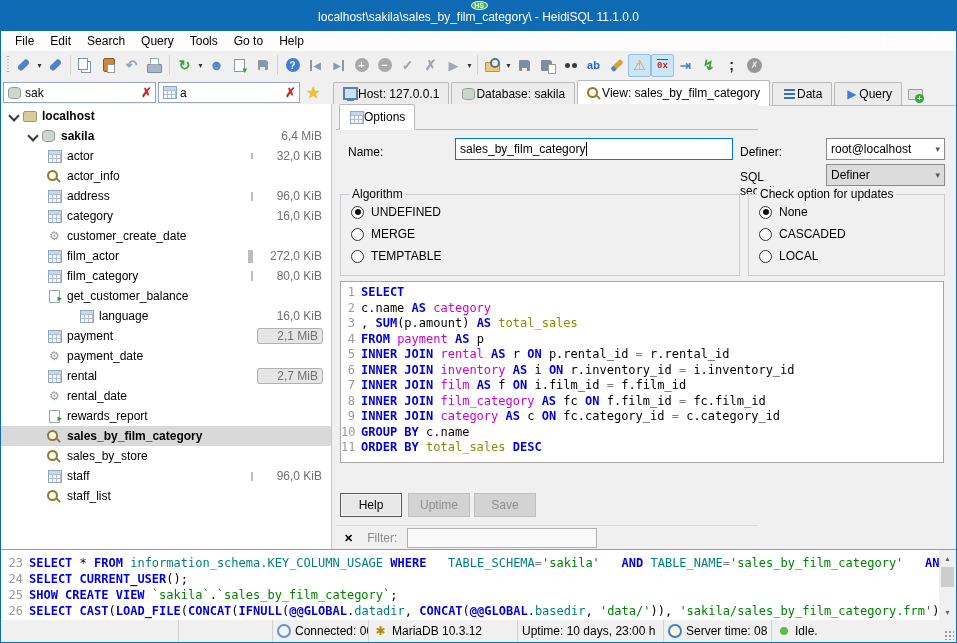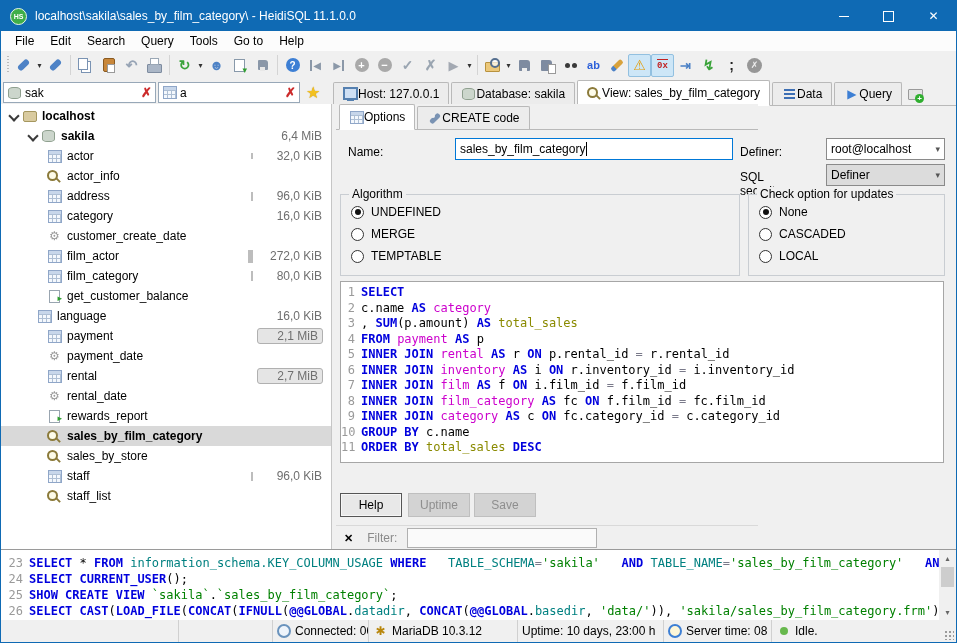--- a/index.html
+++ b/index.html
@@ -2,21 +2,21 @@
 <html><head>
 <meta charset="utf-8">
 <style>
   * { margin:0; padding:0; box-sizing:border-box; }
   html,body { background:#888; }
   body { font-family:"Liberation Sans", sans-serif; font-size:12px; color:#000; }
   .window { position:relative; width:957px; height:643px; background:#f0f0f0;
             border:1px solid #0f6ab4; overflow:hidden; }
 
   
-  .titlebar { height:30px; background:#0f6ab4; display:flex; align-items:center; color:#fff; }
+  .titlebar { height:30px; background:#0f6ab4; display:flex; align-items:center; color:#fff;flex-direction:column; }
   .appicon { width:17px; height:17px; margin:0 8px 0 9px; background:#3fae49; border:1px solid #e8f5e9;
              border-radius:50%; color:#fff; font-size:7px; font-weight:bold;
              display:flex; align-items:center; justify-content:center; }
   .title { font-size:12px; }
   .wbtns { margin-left:auto; display:flex; height:30px; }
   .wbtn { width:45px; height:30px; display:flex; align-items:center; justify-content:center; color:#fff; }
   .wbtn-min::before { content:""; width:10px; border-bottom:1px solid #fff; display:block; }
   .wbtn-max::before { content:""; width:9px; height:9px; border:1px solid #fff; display:block; }
   .wbtn-close::before { content:"✕"; font-size:12px; }
 
@@ -357,21 +357,21 @@
         <div class="trow" style="padding-left: 46px;">
           <span class="ic14 ic-table"></span>
           <span class="tlabel">film_category</span>
           <span class="ttick" style="height: 10px; width: 2px;"></span>
           <span class="tsize">80,0 KiB</span>
         </div>
         <div class="trow" style="padding-left: 46px;">
           <span class="ic14 ic-func"></span>
           <span class="tlabel">get_customer_balance</span>
         </div>
-        <div class="trow" style="padding-left: 36px;">
+        <div class="trow" style="padding-left: 54px; margin-left: 24px;">
           <span class="ic14 ic-table"></span>
           <span class="tlabel">language</span>
           <span class="tsize">16,0 KiB</span>
         </div>
         <div class="trow" style="padding-left: 46px;">
           <span class="ic14 ic-table"></span>
           <span class="tlabel">payment</span>
           <span class="tsize pillv">2,1 MiB</span>
         </div>
         <div class="trow" style="padding-left: 46px;">
@@ -410,24 +410,20 @@
           <span class="tlabel">staff_list</span>
         </div>
       </div>
     <div class="splitter"></div>
 
     <div class="rightpanel">
       <div class="subtabs" id="subtabs">
           <div class="tab active">
             <span class="ic14 ic-table"></span>
             <span>Options</span>
-          </div>
-          <div class="tab">
-            <span class="ic14 ic-wrench"></span>
-            <span>CREATE code</span>
           </div>
         </div>
 
       <span class="lbl" style="left:12px; top:41px;">Name:</span>
       <span class="tinput" style="left:119px; top:34px; width:278px;">
         <span>sales_by_film_category</span>
           <span class="caret"></span>
       </span>
       <span class="lbl" style="left:404px; top:41px;">Definer:</span>
       <span class="combo" style="left:490px; top:34px; width:119px;">

